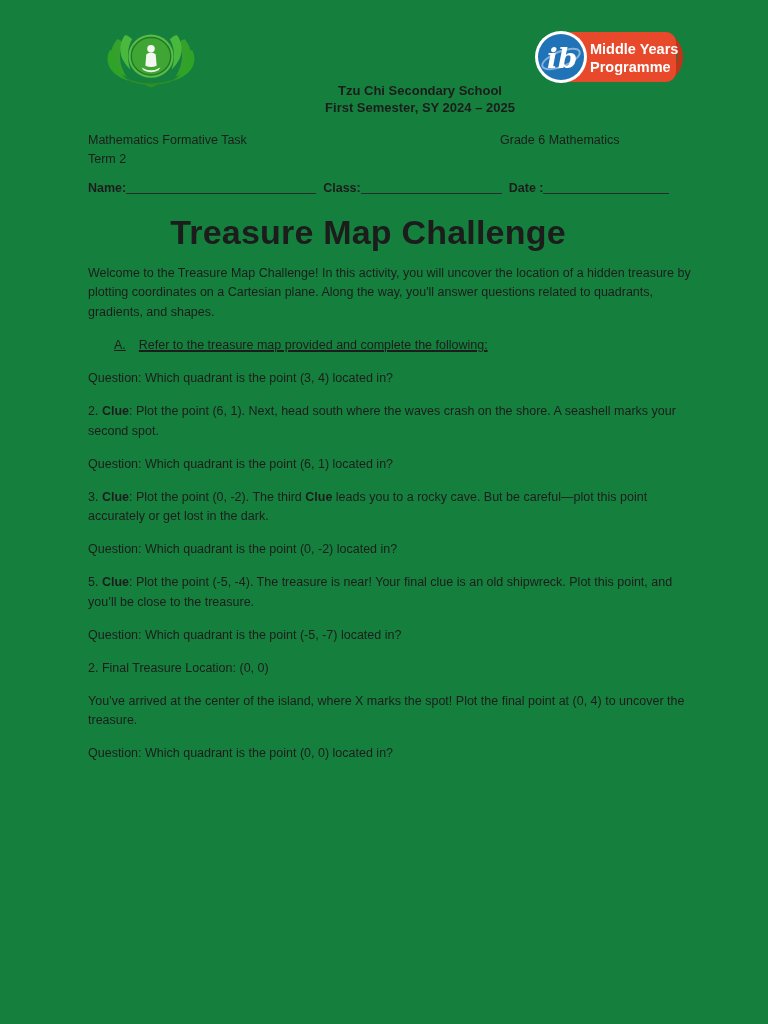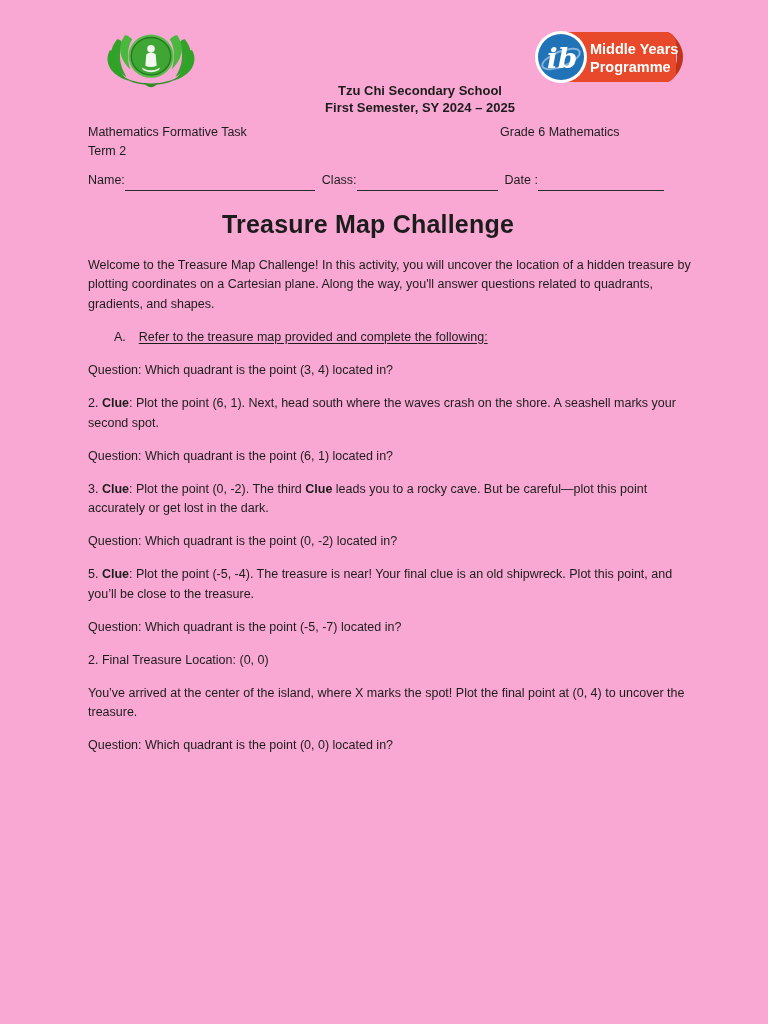--- a/index.html
+++ b/index.html
@@ -1,51 +1,51 @@
 <!DOCTYPE html>
 <html><head>
 <meta charset="utf-8">
 <style>
   html,body{margin:0;padding:0;background:#ffffff;}
   .page{
     position:relative;
     width:768px;height:1024px;
-    background:#f9a8d4;
+    background:#15803d;
     font-family:"Liberation Sans", sans-serif;
     color:#1c1c1c;
     overflow:hidden;
   }
   
   .school-logo{position:absolute;left:104px;top:26px;width:94px;height:68px;}
   .ib-badge{position:absolute;left:534px;top:29px;width:156px;height:57px;}
   
   .header-text{
     position:absolute;top:82px;left:0;width:768px;
     text-align:center;transform:translateX(36px);
     font-weight:bold;font-size:13px;line-height:17px;
   }
   
-  .content{position:absolute;left:88px;top:123px;width:624px;font-size:12.5px;line-height:19.5px;}
+  .content{position:absolute;left:88px;top:131px;width:624px;font-size:12.5px;line-height:19.5px;}
   .meta-row{display:flex;justify-content:space-between;margin-bottom:11px;line-height:18.5px;}
   .meta-right{width:212px;white-space:nowrap;}
-  .fields-row{display:flex;align-items:flex-end;}
+  .fields-row{display:flex;font-weight:bold;}
   .fields-row .lbl{white-space:nowrap;}
   .fill-line{border-bottom:1.2px solid #2a2a2a;height:14px;}
   .line-name{width:190px;}
   .line-class{width:141px;}
   .line-date{width:126px;}
   .gap6{width:7px;}
   .doc-title{
-    font-size:25px;font-weight:bold;line-height:32px;
+    font-size:34px;font-weight:bold;line-height:32px;
     text-align:center;margin:17px 0 16px 0;
     transform:translateX(-32px);
     letter-spacing:0.2px;
   }
   .para{width:615px;margin:0 0 13.5px 0;}
-  .section-a{margin:3px 0 14px 26px;}
+  .section-a{margin:3px 0 14px 26px;text-decoration:underline;}
   .section-a .letter{margin-right:13px;}
   .section-a .heading{text-decoration:underline;text-underline-offset:2px;}
   b{font-weight:bold;}
 </style>
 </head>
 <body>
 
 <div class="page">
 
   <svg class="school-logo" viewBox="0 0 100 72" aria-hidden="true">

